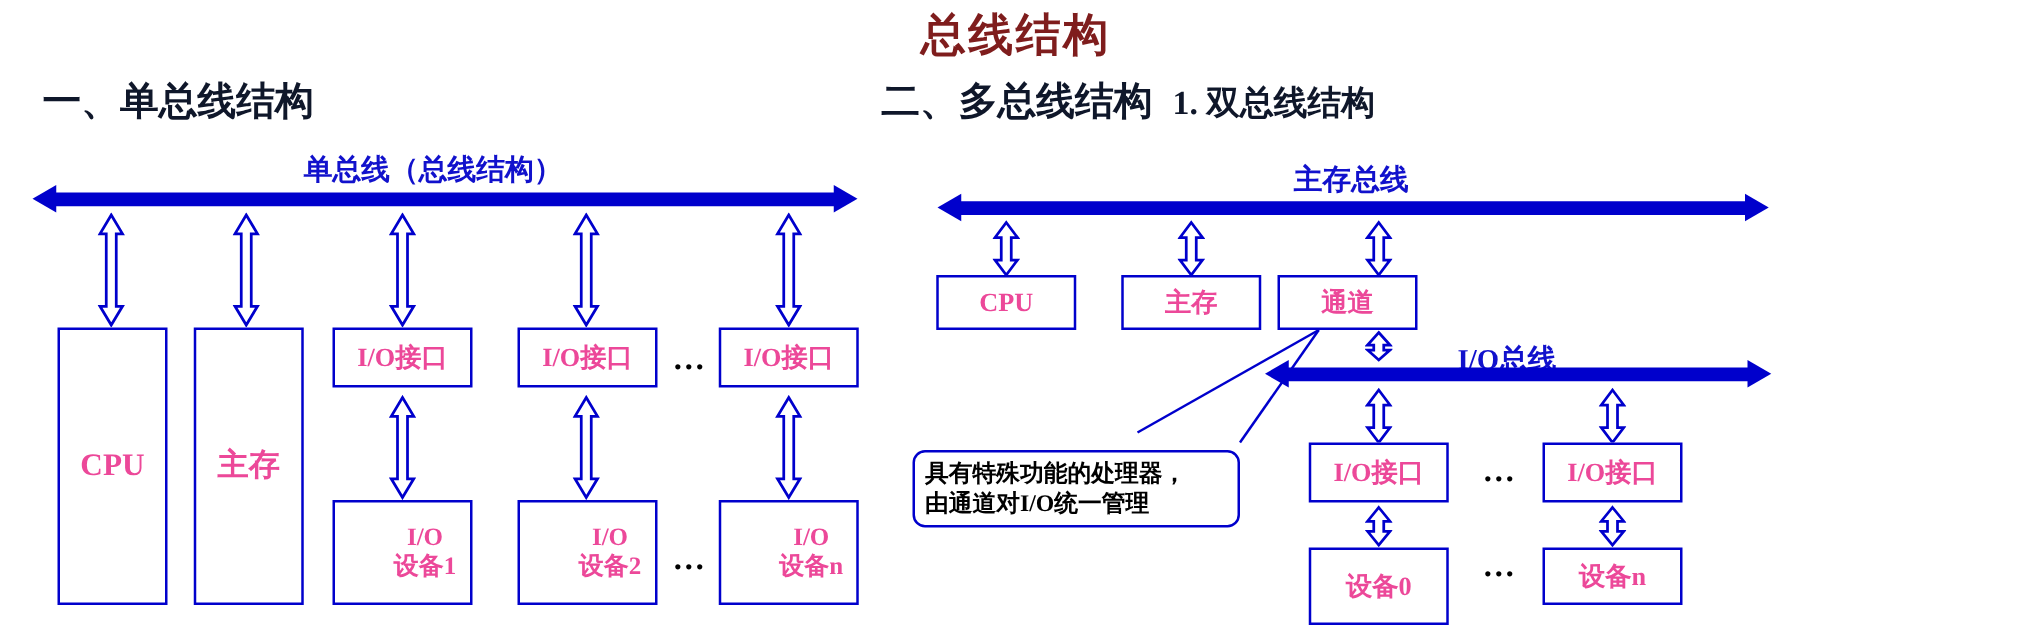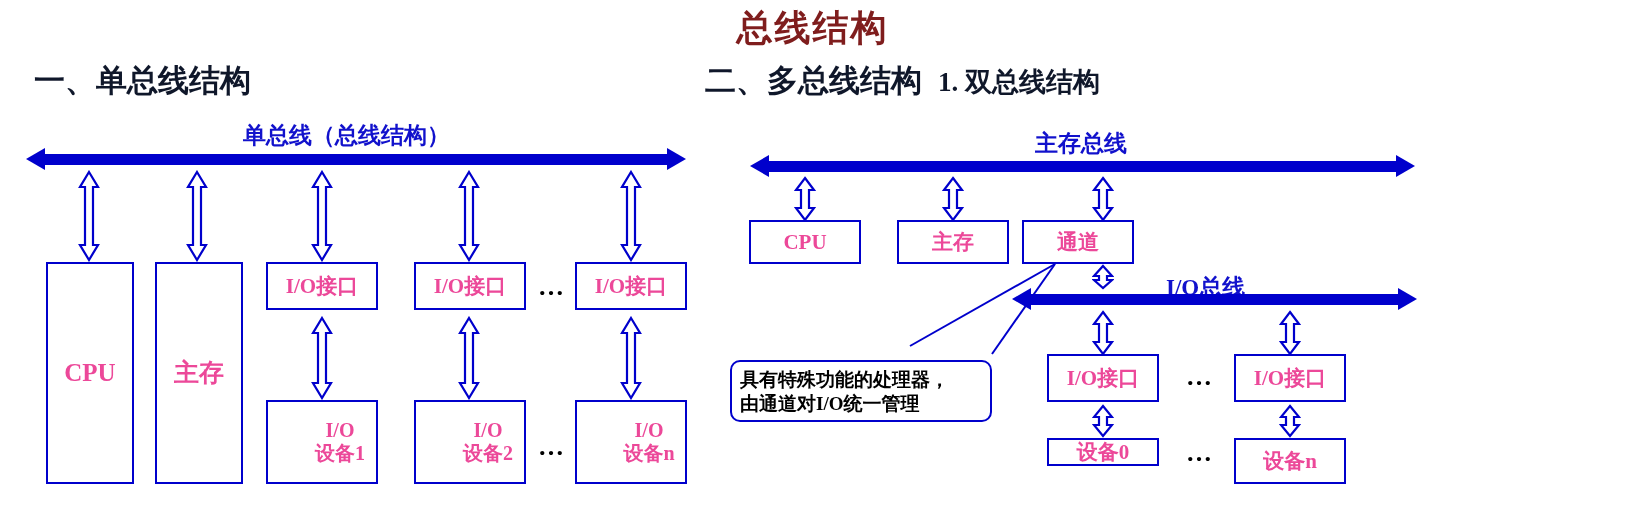--- a/index.html
+++ b/index.html
@@ -273,21 +273,21 @@
     <svg width="22" height="34" viewBox="0 0 22 34">
         <path d="M11 2 L20 13 L15 13 L15 21 L20 21 L11 32 L2 21 L7 21 L7 13 L2 13 Z" fill="#ffffff" stroke="#0000cc" stroke-width="2.2"></path>
       </svg>
   </div>
   <div class="abs vconn" style="top:404px; left:1279px;">
     <svg width="22" height="34" viewBox="0 0 22 34">
         <path d="M11 2 L20 13 L15 13 L15 21 L20 21 L11 32 L2 21 L7 21 L7 13 L2 13 Z" fill="#ffffff" stroke="#0000cc" stroke-width="2.2"></path>
       </svg>
   </div>
 
-  <div class="abs box small" style="top:438px; left:1047px; width:112px; height:28px;">设备0</div>
+  <div class="abs box small" style="top:438px; left:1047px; width:112px; height:62px;">设备0</div>
   <div class="abs box small" style="top:438px; left:1234px; width:112px; height:46px;">设备n</div>
   <div class="abs dots" style="top:438px; left:1186px;">…</div>
 
   <div class="abs" id="callout-lines" style="top:250px; left:870px;">
     <svg width="230" height="110" viewBox="0 0 230 110">
       <line x1="185" y1="14" x2="40" y2="96" stroke="#0000cc" stroke-width="2"></line>
       <line x1="185" y1="14" x2="122" y2="104" stroke="#0000cc" stroke-width="2"></line>
     </svg>
   </div>
 

